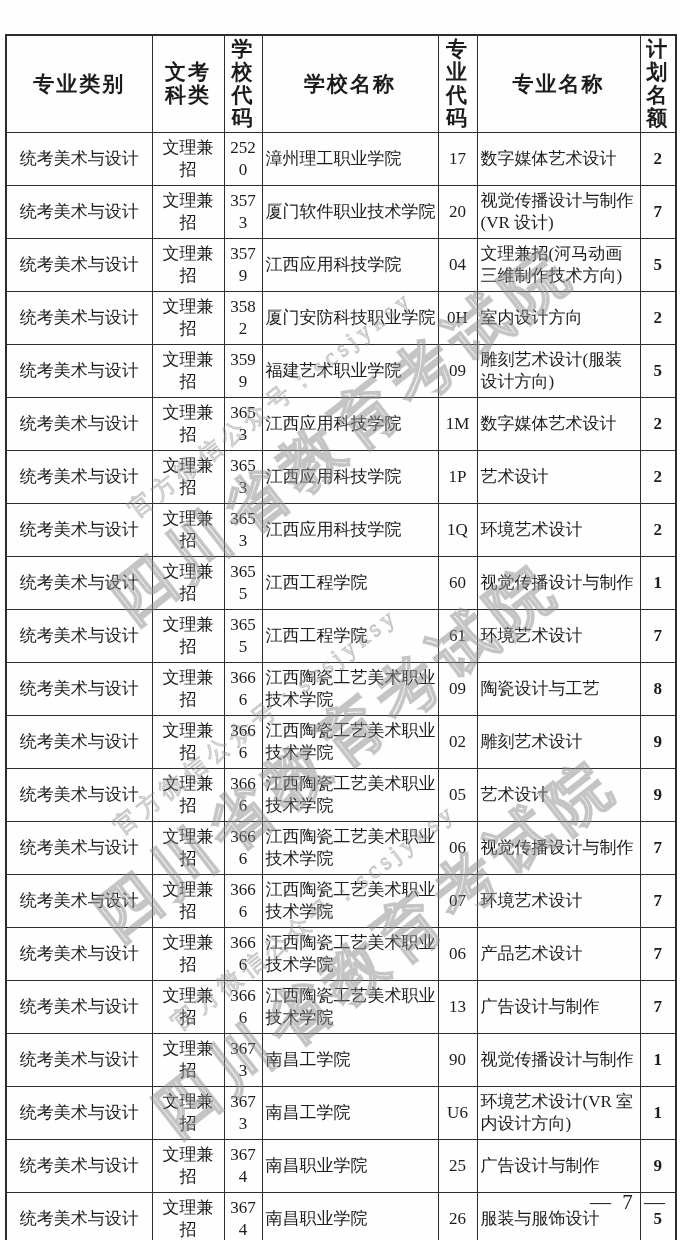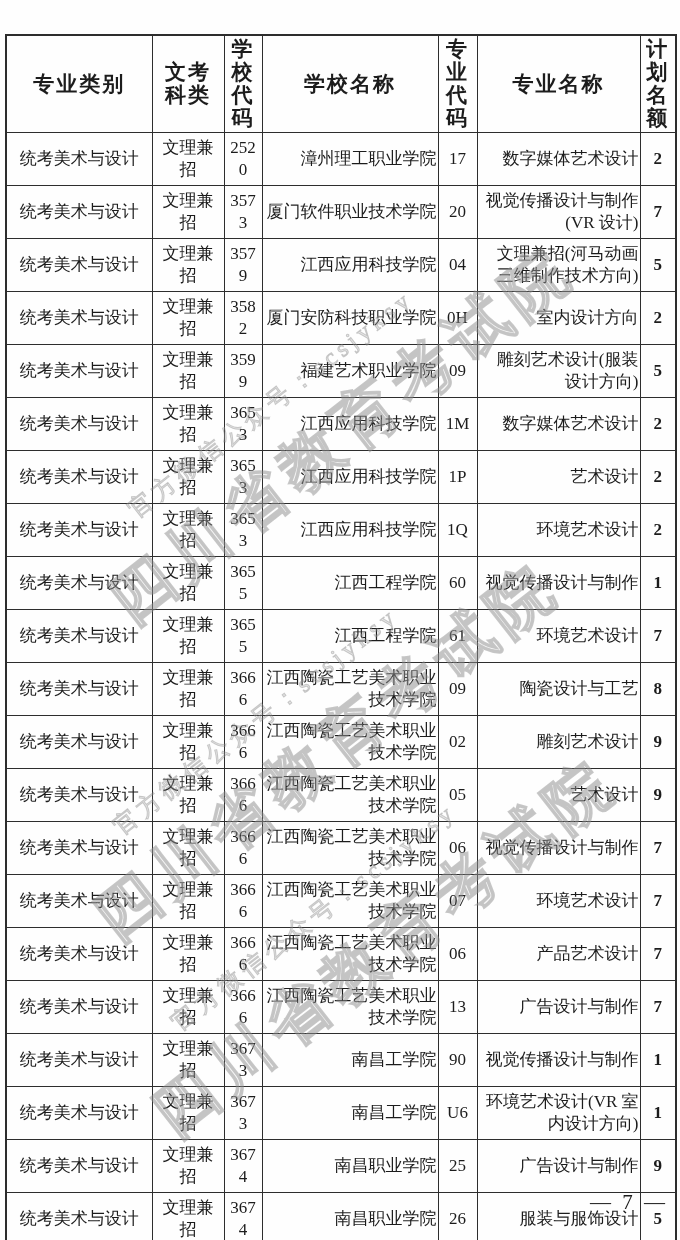--- a/index.html
+++ b/index.html
@@ -12,21 +12,21 @@
     border-collapse:collapse;table-layout:fixed;background:transparent;
     border:2px solid #2d2d2d;
   }
   .plan-table th,.plan-table td{border:1px solid #2d2d2d;vertical-align:middle;}
   .plan-table th{
     font-weight:bold;font-size:21px;line-height:23px;letter-spacing:2px;
     text-align:center;white-space:pre-line;height:54px;padding:2px 1px;
   }
   .plan-table td{font-size:17px;line-height:22px;padding:4px 2px;height:23px;word-break:break-all;}
   .c-center{text-align:center;}
-  .c-left{text-align:right;padding-left:3px !important;padding-right:1px !important;}
+  .c-left{text-align:left;padding-left:3px !important;padding-right:1px !important;}
   .c-bold{font-weight:bold;}
   .watermark-layer{position:absolute;inset:0;z-index:2;pointer-events:none;overflow:hidden;}
   .wm{position:absolute;transform:rotate(-38deg);opacity:.8;}
   .wm-small{
     font-size:24px;letter-spacing:5px;white-space:nowrap;margin:0 0 10px 70px;
     color:rgba(150,150,150,0.30);-webkit-text-stroke:1px rgba(140,140,140,0.55);
   }
   .wm-big{
     font-size:62px;letter-spacing:9px;font-weight:bold;white-space:nowrap;
     color:rgba(165,165,165,0.12);-webkit-text-stroke:1.6px rgba(140,140,140,0.60);

